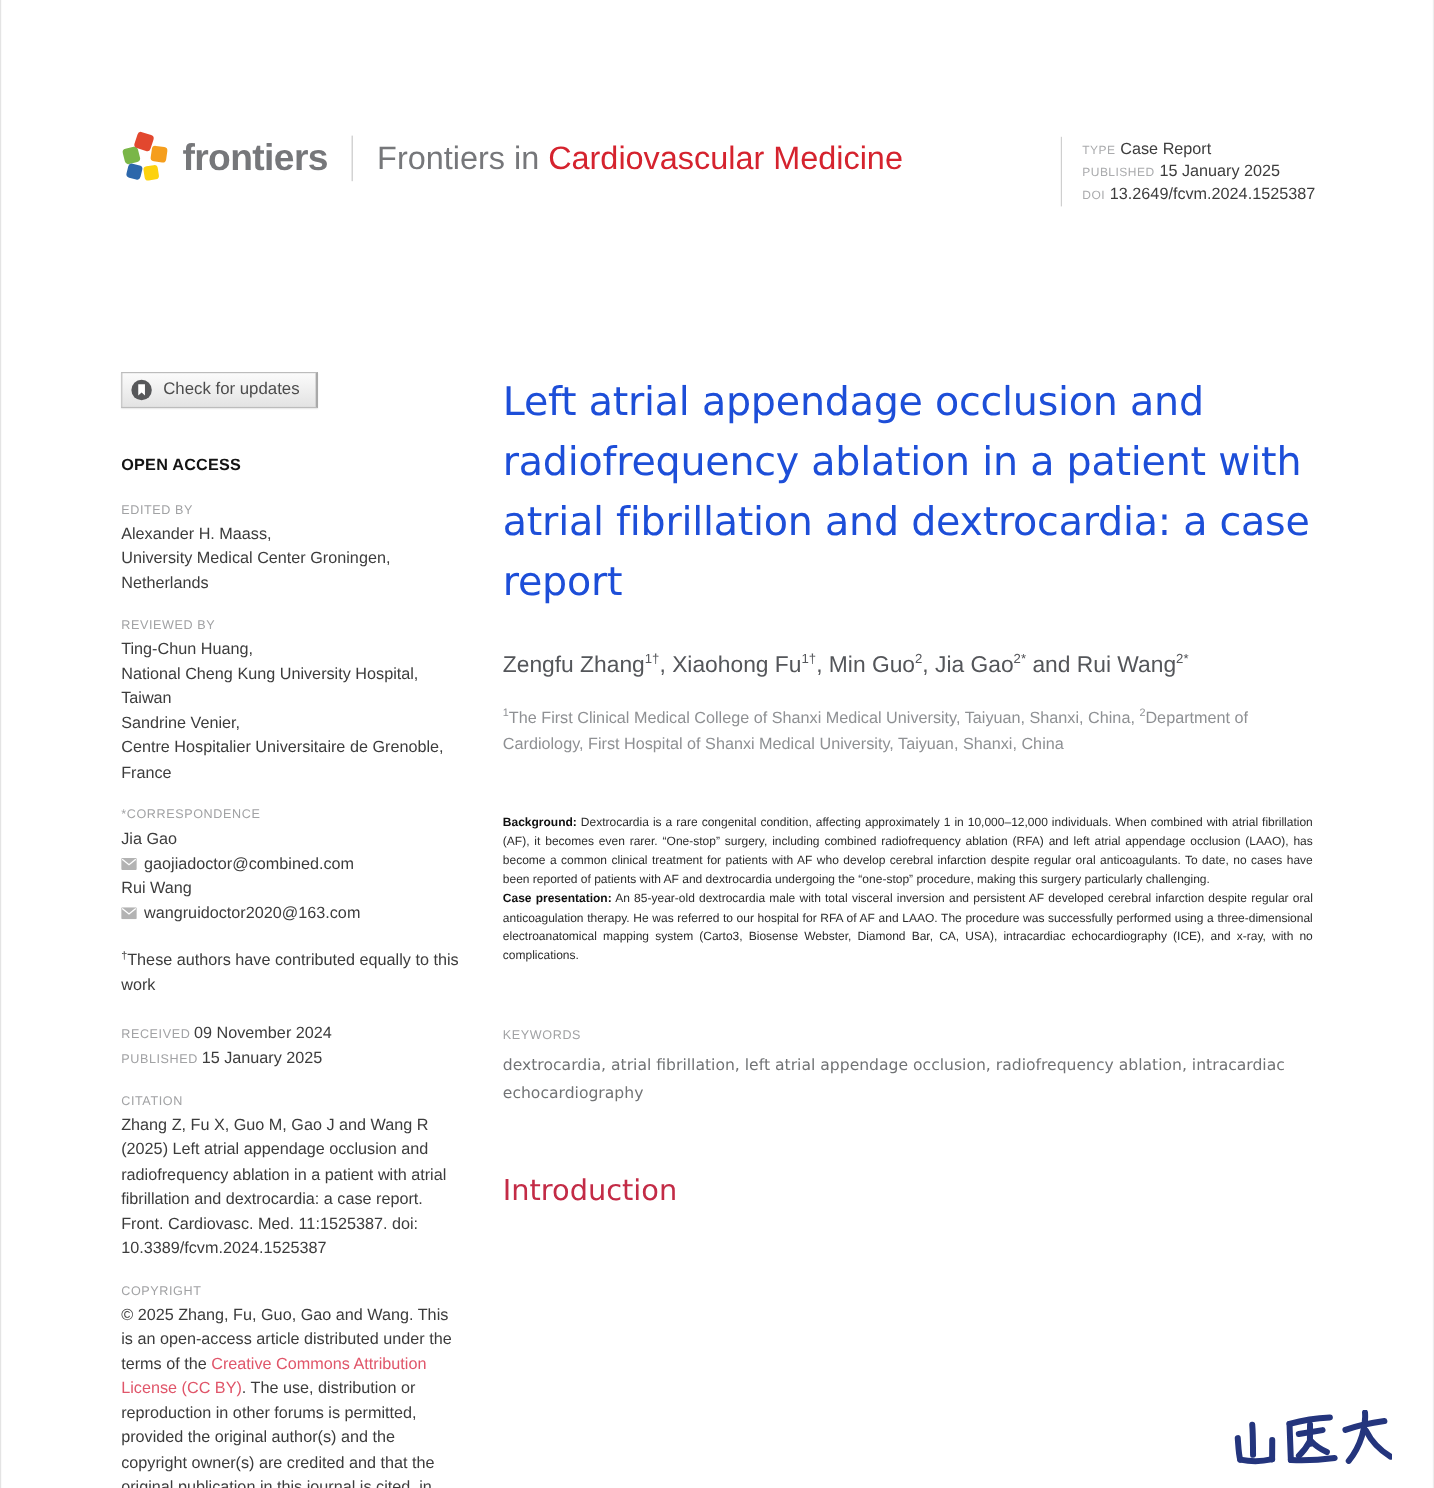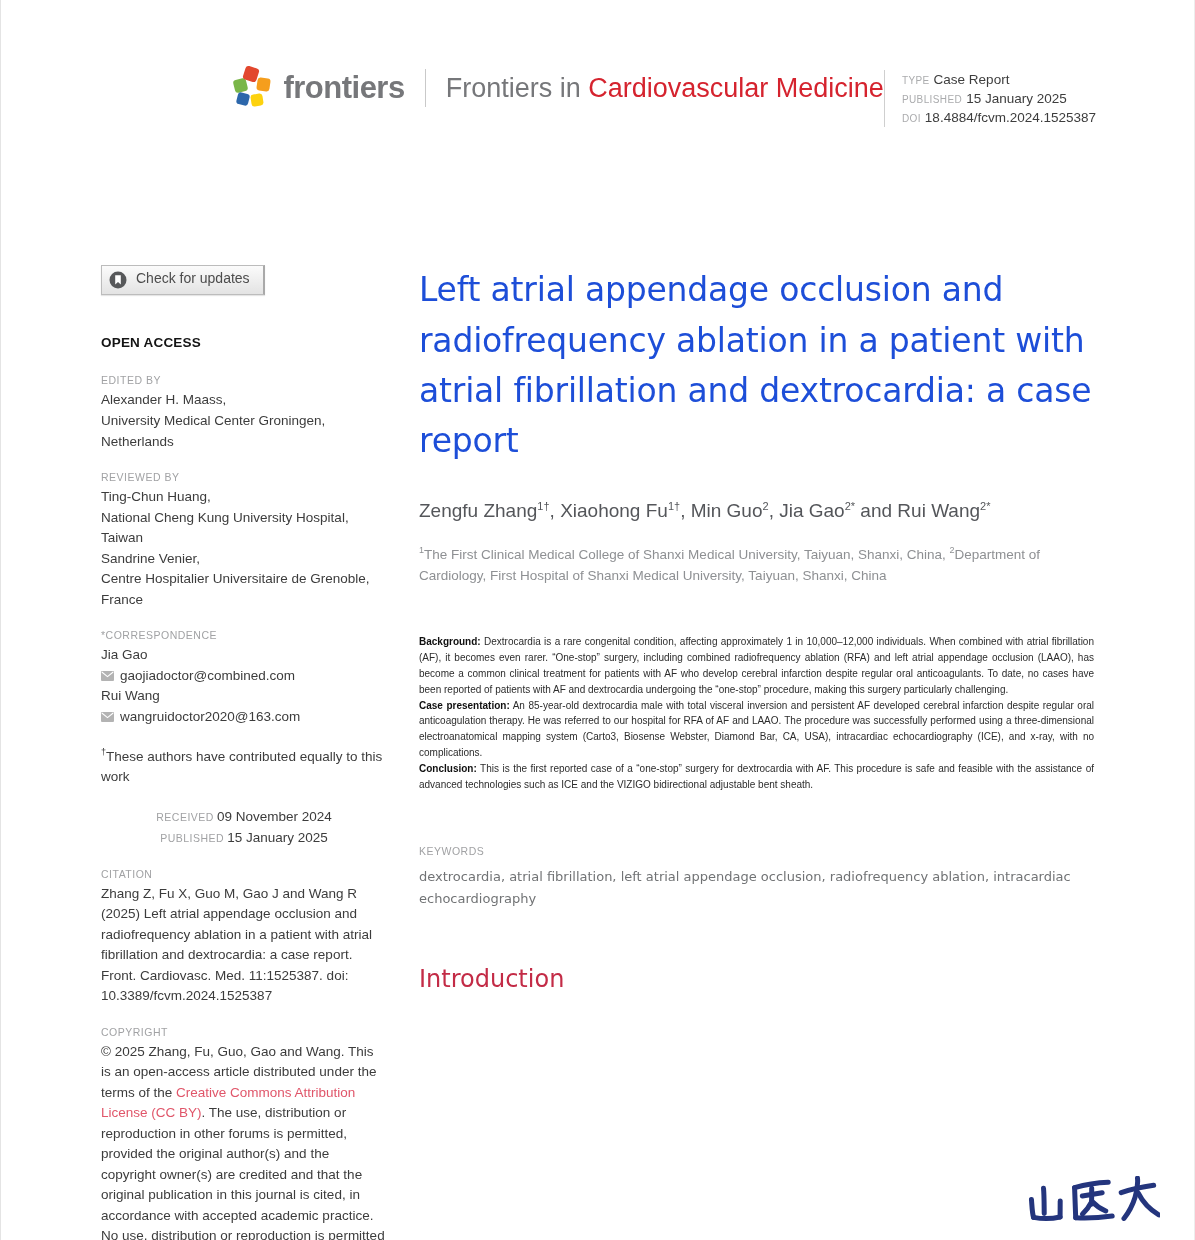--- a/index.html
+++ b/index.html
@@ -5,21 +5,21 @@
   * { box-sizing: border-box; }
   html,body { margin:0; padding:0; background:#fff; }
   body { font-family:"Liberation Sans", sans-serif; color:#333; }
   .page {
     position:relative; width:1195px; height:1240px; margin:0 auto;
     background:#fff; border-left:1px solid #e4e4e4; border-right:1px solid #ededed;
     overflow:hidden;
   }
 
   
-  .header { display:flex; justify-content:flex-end; align-items:flex-start; padding:66px 98px 0 100px; }
+  .header { display:flex; justify-content:space-between; align-items:flex-start; padding:66px 98px 0 100px;margin-top:44px; }
   .brand { display:flex; align-items:center; }
   .logo-mark { width:40px; height:44px; position:relative; margin-right:11px; flex:none; }
   .cube { position:absolute; border-radius:3px; }
   .cube.c-red    { width:14px; height:14px; background:#e2472e; left:12px; top:1px;  transform:rotate(18deg); }
   .cube.c-orange { width:13px; height:13px; background:#f59e1d; left:25px; top:12px; transform:rotate(8deg); }
   .cube.c-green  { width:13px; height:13px; background:#7ab648; left:2px;  top:13px; transform:rotate(-14deg); }
   .cube.c-blue   { width:12px; height:12px; background:#2c67ab; left:5px;  top:27px; transform:rotate(14deg); }
   .cube.c-yellow { width:12px; height:12px; background:#fdd20e; left:19px; top:28px; transform:rotate(-9deg); }
   .logo-text { font-size:31px; font-weight:bold; color:#76777a; letter-spacing:-0.5px; }
   .brand-divider { width:1px; height:38px; background:#c9c9c9; margin:0 20px; }
@@ -47,21 +47,21 @@
   }
   .open-access { font-weight:bold; font-size:13.5px; color:#141414; letter-spacing:0.2px; margin:0 0 24px 0; }
   .side-sec { margin-bottom:19px; }
   .side-label { font-size:10.5px; color:#a1a2a4; letter-spacing:0.5px; margin-bottom:4px; }
   .side-text { font-size:13.5px; color:#3c3c3c; line-height:1.52; }
   .email-row { display:flex; align-items:center; gap:6px; font-size:13.5px; color:#3c3c3c; line-height:1.52; }
   .email-link { cursor:pointer; }
   .env-icon { flex:none; display:inline-block; }
   .note-text { font-size:13.5px; color:#3c3c3c; line-height:1.52; }
   sup { font-size:9px; }
-  .date-row { font-size:13.5px; color:#3c3c3c; line-height:1.55;text-align:center; }
+  .date-row { font-size:13.5px; color:#3c3c3c; line-height:1.55; }
   .date-row .side-label { display:inline; margin:0 3px 0 0; }
   .red-link { color:#e0566a; cursor:pointer; }
 
   
   .title {
     font-family:"DejaVu Sans", sans-serif;
     font-size:33px; font-weight:500; color:#1d4ed8;
     line-height:1.52; letter-spacing:-0.2px; margin:0;
   }
   .authors { margin-top:30px; font-size:19px; color:#54565a; line-height:1.55; }
@@ -97,21 +97,21 @@
       </div>
       <span class="logo-text">frontiers</span>
       <div class="brand-divider"></div>
       <span class="journal"><span>Frontiers in </span><span class="journal-red">Cardiovascular Medicine</span></span>
     </div>
     <div class="meta">
       <div class="meta-rule"></div>
       <div class="meta-rows">
         <div><span class="meta-label">TYPE</span><span>Case Report</span></div>
         <div><span class="meta-label">PUBLISHED</span><span>15 January 2025</span></div>
-        <div><span class="meta-label">DOI</span><span>18.4884/fcvm.2024.1525387</span></div>
+        <div><span class="meta-label">DOI</span><span>13.2649/fcvm.2024.1525387</span></div>
       </div>
     </div>
   </div>
 
   <div class="content">
 
     <aside class="sidebar">
 
       <div class="badge">
         <svg class="badge-icon" width="20" height="20" viewBox="0 0 20 20">
@@ -176,21 +176,20 @@
     <main class="main">
       <h1 class="title">Left atrial appendage occlusion and radiofrequency ablation in a patient with atrial fibrillation and dextrocardia: a case report</h1>
 
       <div class="authors"><span>Zengfu Zhang<sup>1†</sup></span>, <span>Xiaohong Fu<sup>1†</sup></span>, <span>Min Guo<sup>2</sup></span>, <span>Jia Gao<sup>2*</sup></span> and <span>Rui Wang<sup>2*</sup></span></div>
 
       <div class="affiliations"><sup>1</sup>The First Clinical Medical College of Shanxi Medical University, Taiyuan, Shanxi, China, <sup>2</sup>Department of Cardiology, First Hospital of Shanxi Medical University, Taiyuan, Shanxi, China</div>
 
       <div class="abstract">
           <p class="abs-p"><b>Background:</b> Dextrocardia is a rare congenital condition, affecting approximately 1 in 10,000–12,000 individuals. When combined with atrial fibrillation (AF), it becomes even rarer. “One-stop” surgery, including combined radiofrequency ablation (RFA) and left atrial appendage occlusion (LAAO), has become a common clinical treatment for patients with AF who develop cerebral infarction despite regular oral anticoagulants. To date, no cases have been reported of patients with AF and dextrocardia undergoing the “one-stop” procedure, making this surgery particularly challenging.</p>
           <p class="abs-p"><b>Case presentation:</b> An 85-year-old dextrocardia male with total visceral inversion and persistent AF developed cerebral infarction despite regular oral anticoagulation therapy. He was referred to our hospital for RFA of AF and LAAO. The procedure was successfully performed using a three-dimensional electroanatomical mapping system (Carto3, Biosense Webster, Diamond Bar, CA, USA), intracardiac echocardiography (ICE), and x-ray, with no complications.</p>
-          <p class="abs-p"><b>Conclusion:</b> This is the first reported case of a “one-stop” surgery for dextrocardia with AF. This procedure is safe and feasible with the assistance of advanced technologies such as ICE and the VIZIGO bidirectional adjustable bent sheath.</p>
         </div>
 
       <div class="keywords-block">
         <div class="side-label">KEYWORDS</div>
         <div class="keywords-text">dextrocardia, atrial fibrillation, left atrial appendage occlusion, radiofrequency ablation, intracardiac echocardiography</div>
       </div>
 
       <div class="intro-heading">Introduction</div>
     </main>
   </div>

